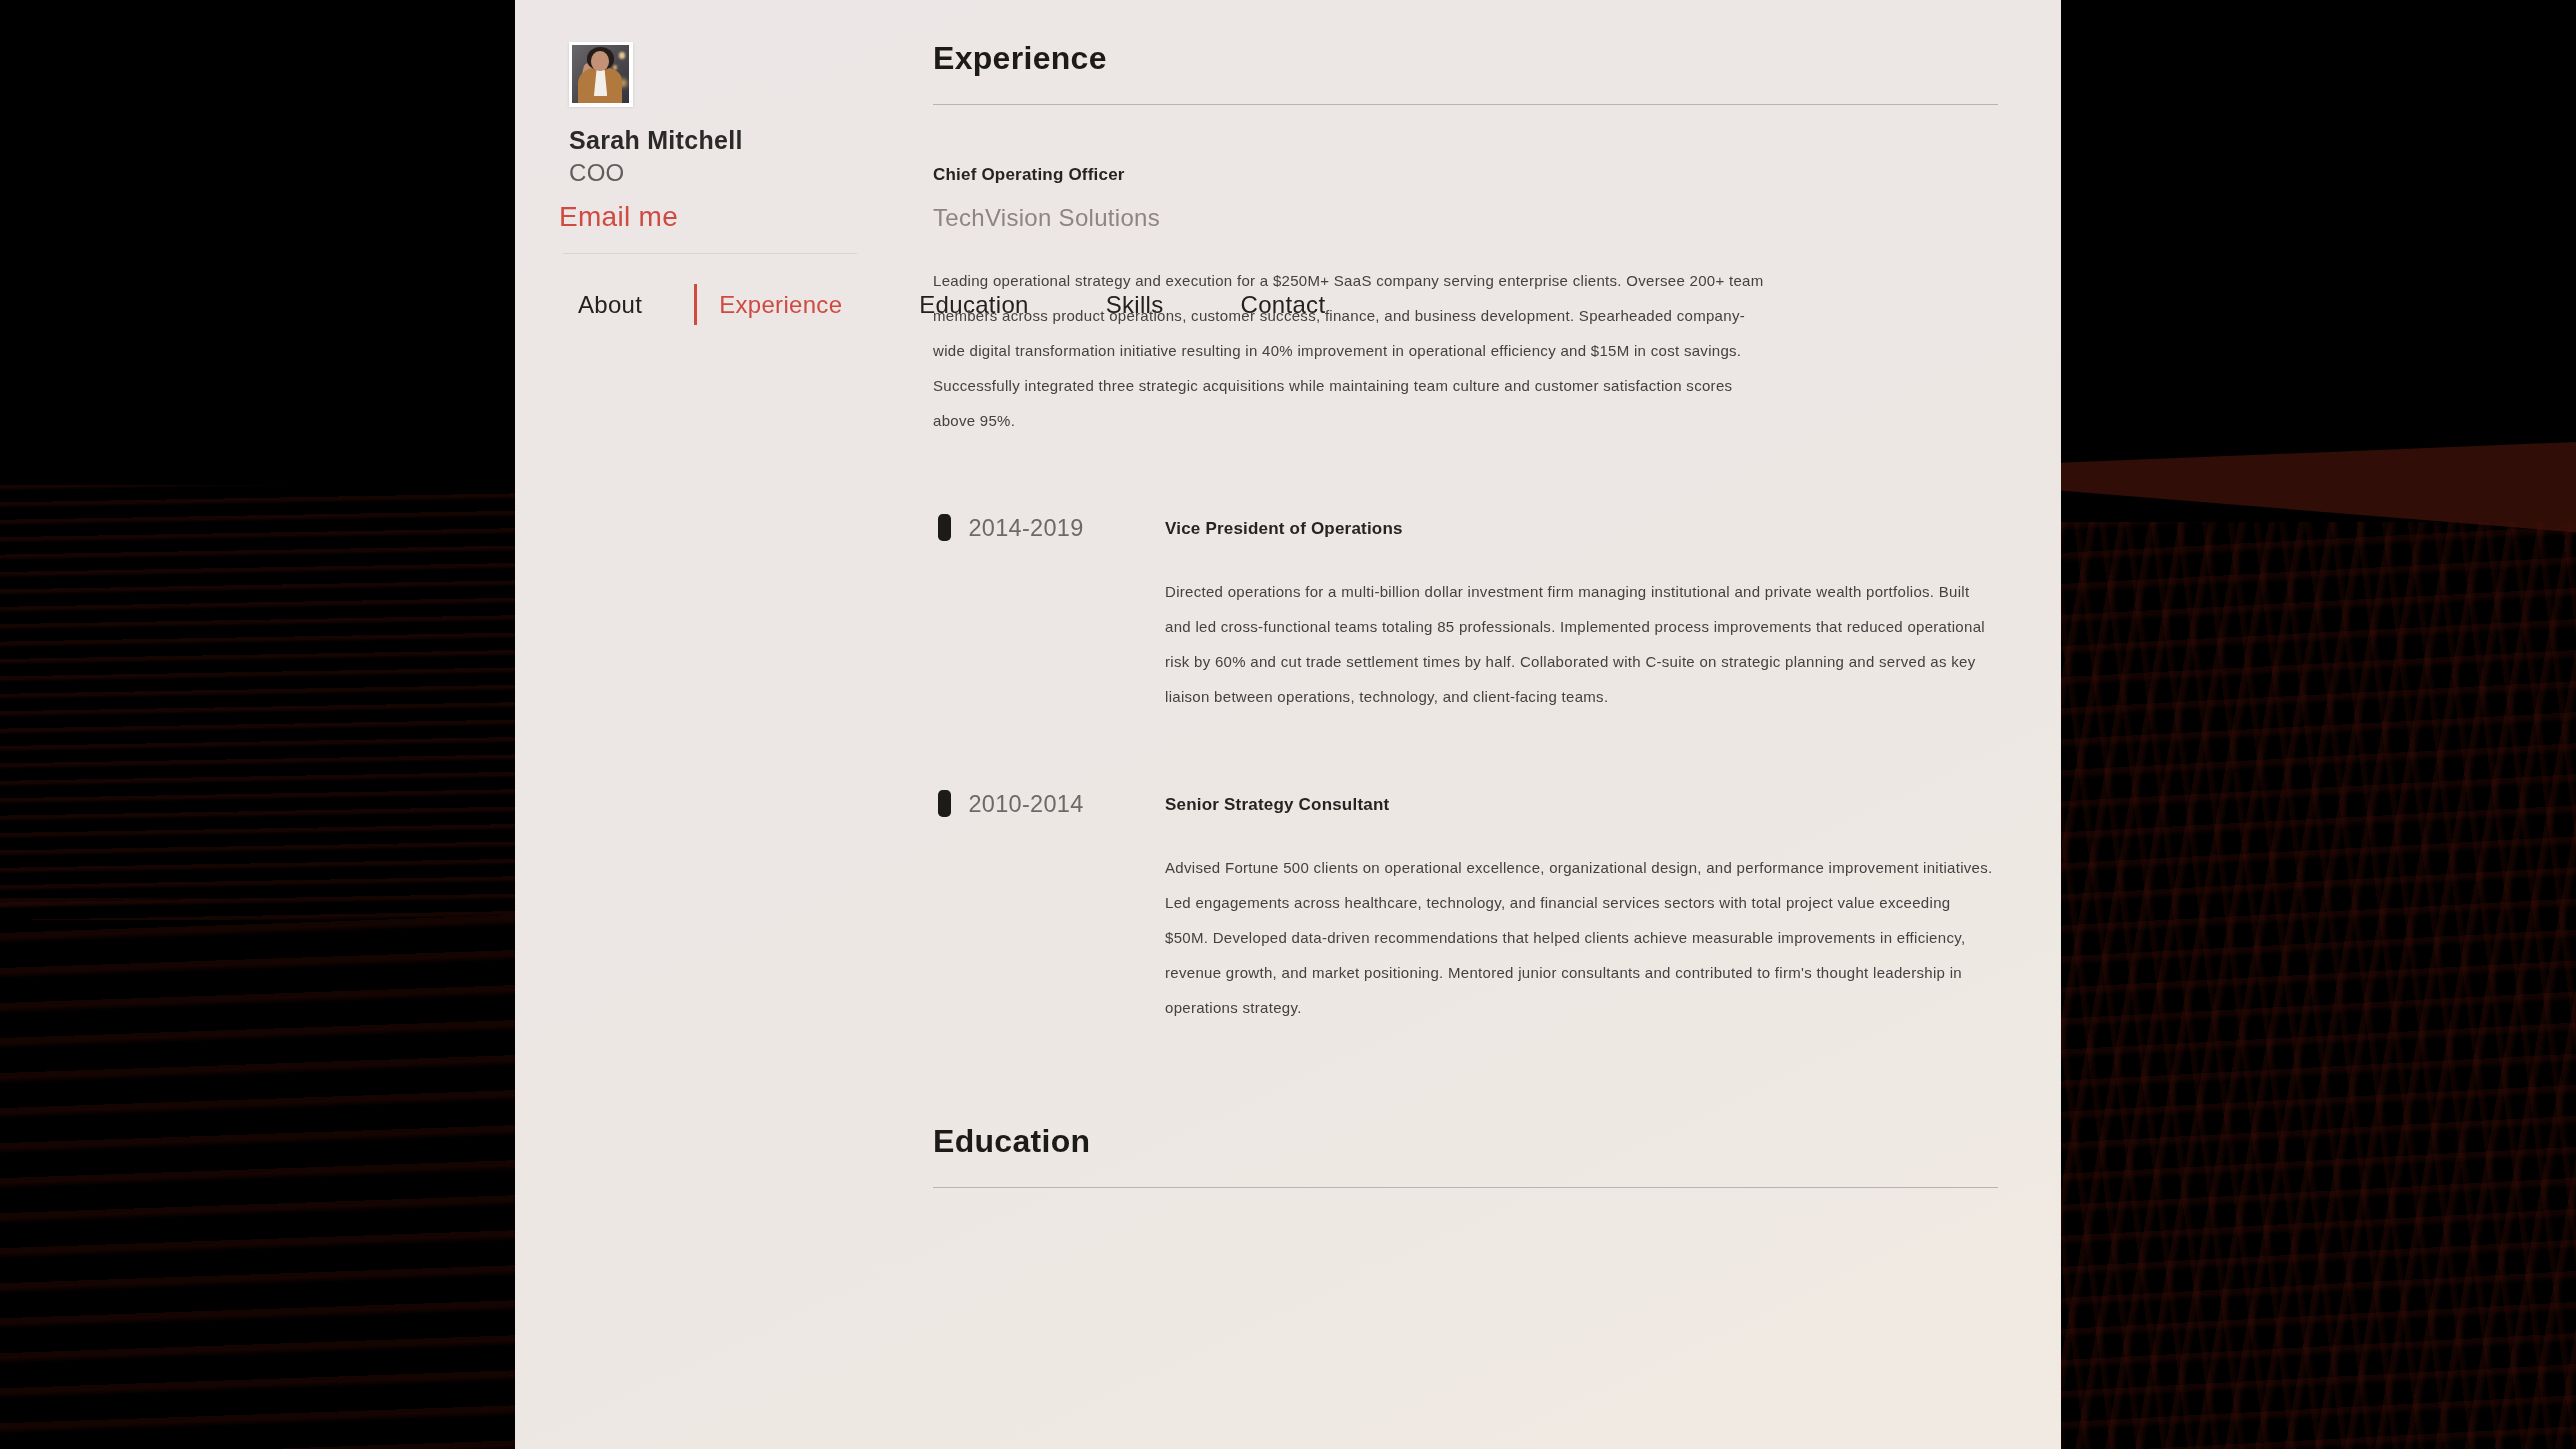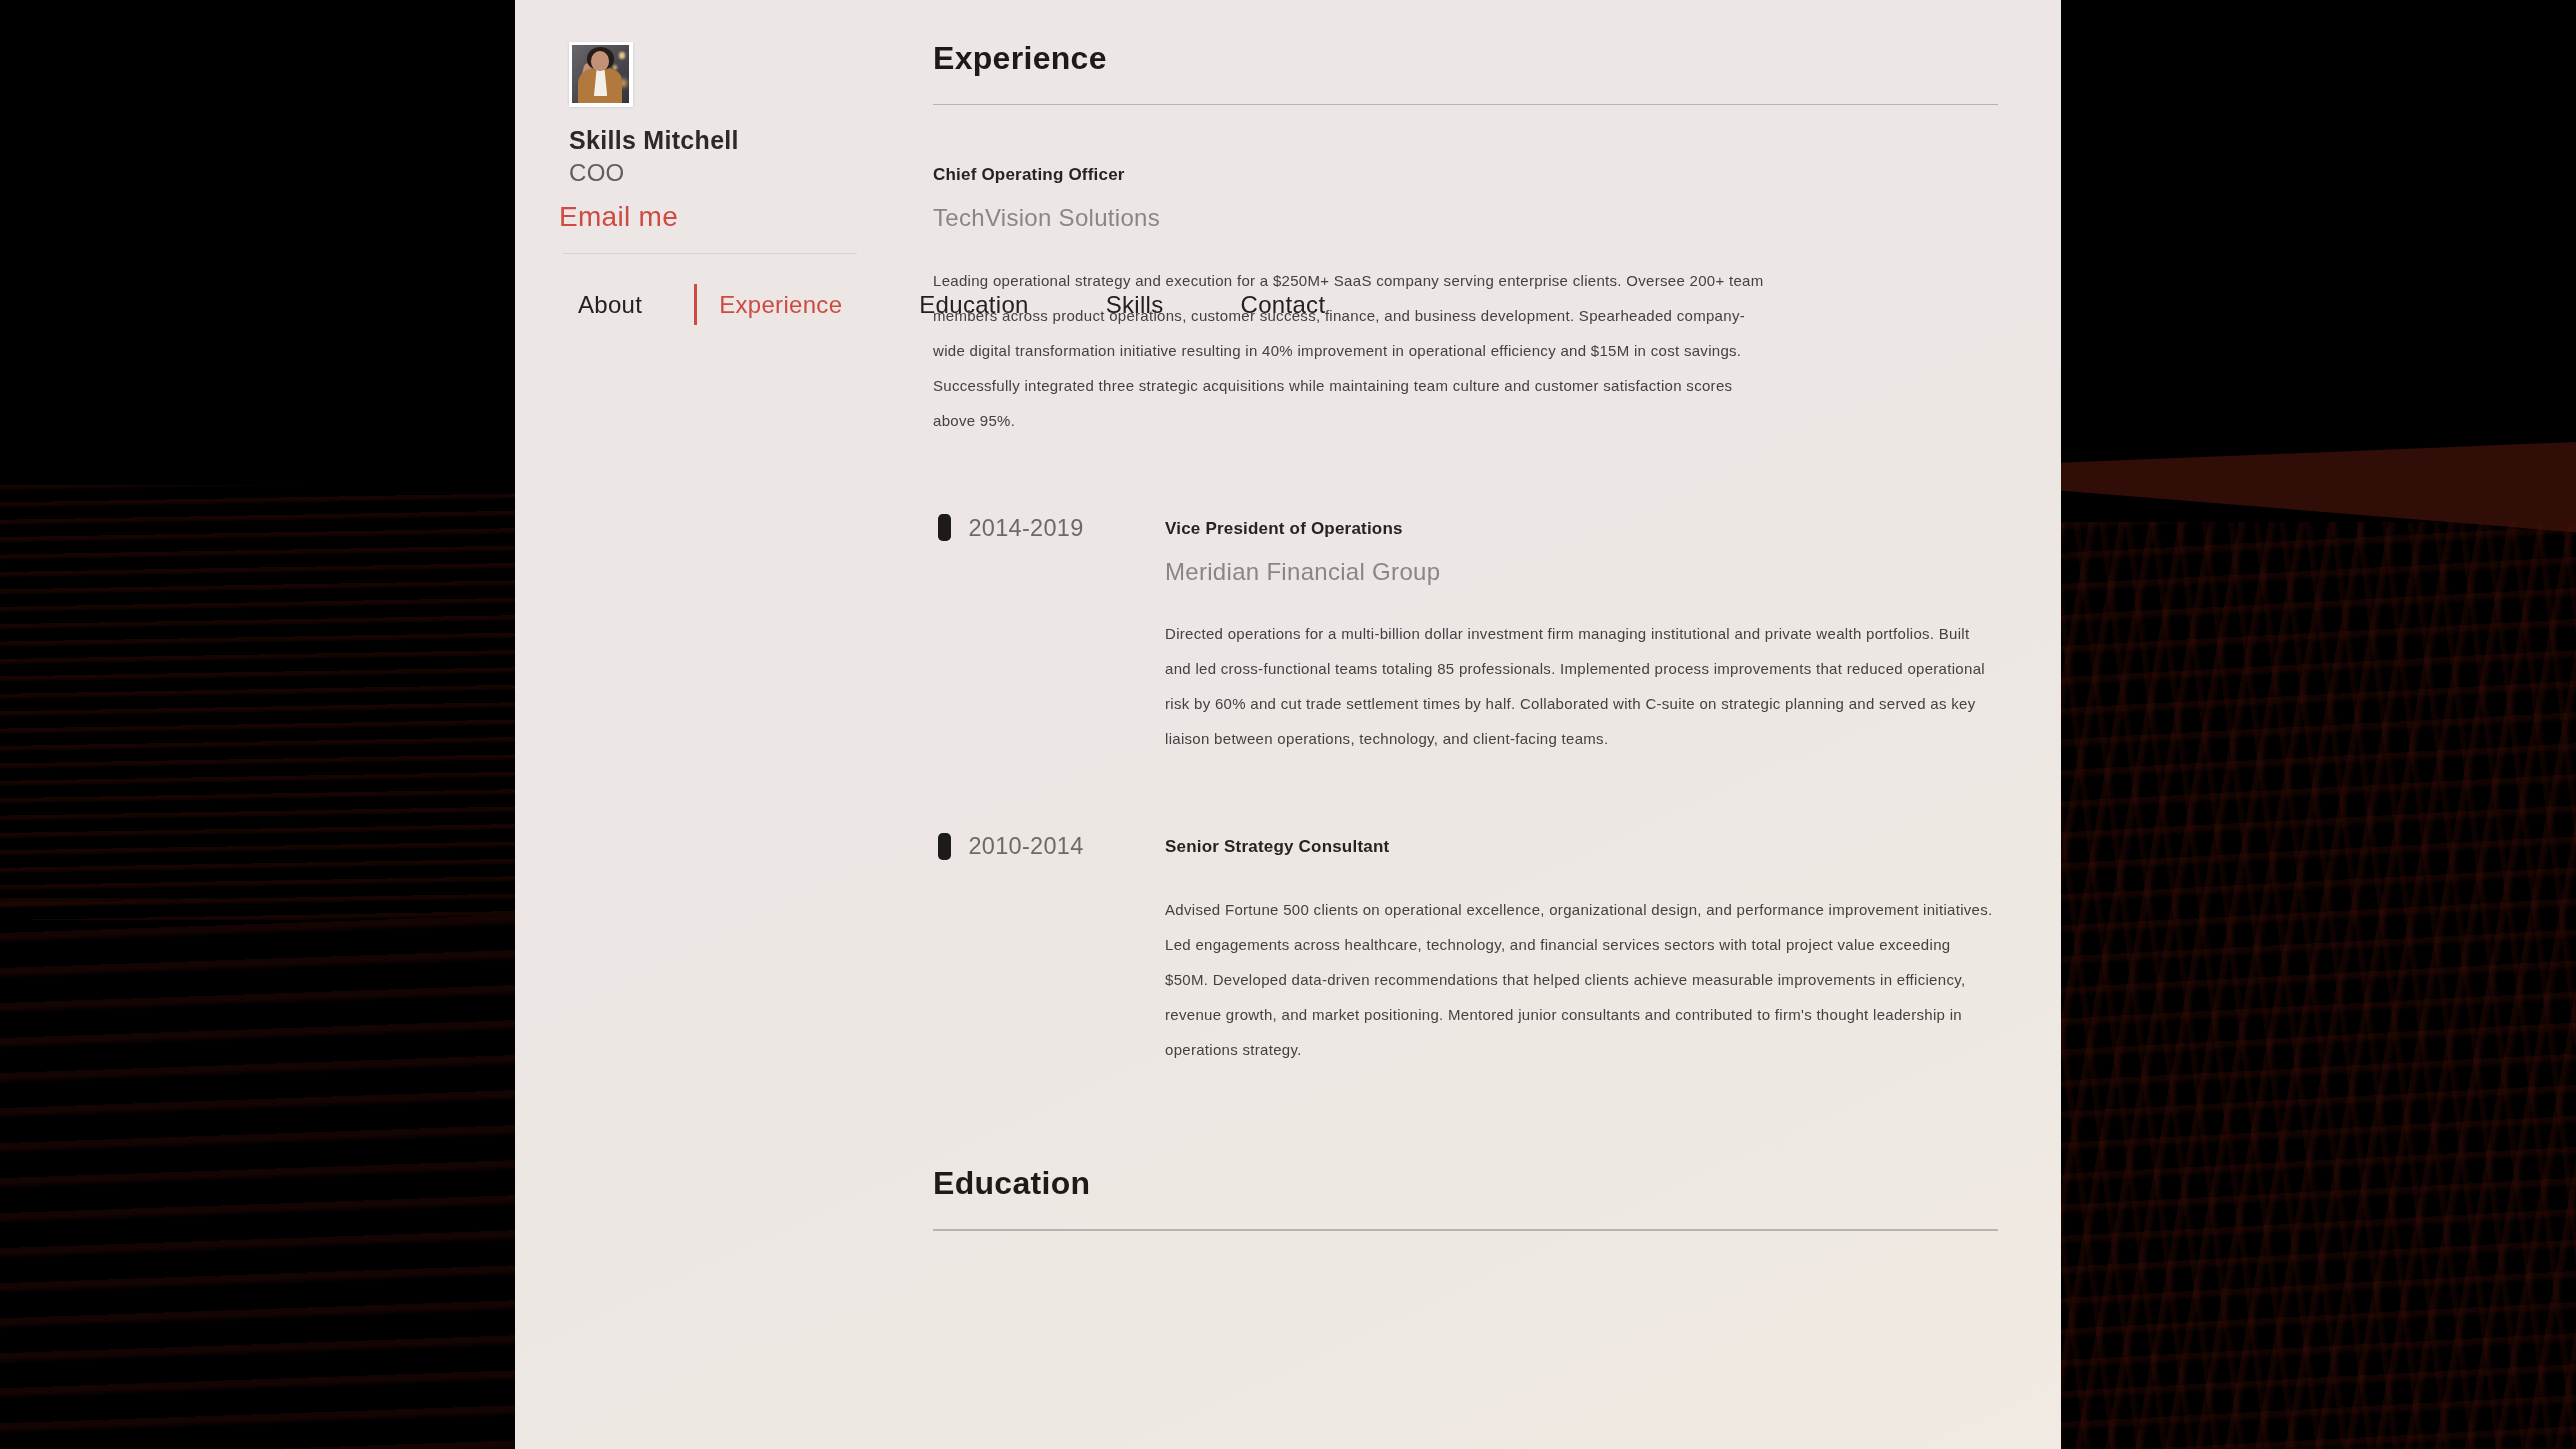--- a/index.html
+++ b/index.html
@@ -116,21 +116,21 @@
         <div class="bokeh2"></div>
         <div class="bokeh3"></div>
         <div class="arm"></div>
         <div class="jacket"></div>
         <div class="shirt"></div>
         <div class="hair"></div>
         <div class="face"></div>
       </div>
     </div>
 
-    <div class="name">Skills Mitchell</div>
+    <div class="name">Sarah Mitchell</div>
     <div class="role">COO</div>
     <a class="email">Email me</a>
     <div class="side-divider"></div>
 
     <nav class="nav" id="nav">
         <div class="nav-item">About</div>
         <div class="nav-item active">Experience</div>
         <div class="nav-item">Education</div>
         <div class="nav-item">Skills</div>
         <div class="nav-item">Contact</div>
@@ -148,21 +148,20 @@
       <p class="description">Leading operational strategy and execution for a $250M+ SaaS company serving enterprise clients. Oversee 200+ team members across product operations, customer success, finance, and business development. Spearheaded company-wide digital transformation initiative resulting in 40% improvement in operational efficiency and $15M in cost savings. Successfully integrated three strategic acquisitions while maintaining team culture and customer satisfaction scores above 95%.</p>
     </div>
   </div>
           <div class="entry">
     <div class="entry-meta">
       <span class="bullet"></span>
       <span class="period">2014-2019</span>
     </div>
     <div class="entry-body">
       <h3 class="job-title">Vice President of Operations</h3>
-      <div class="company">Meridian Financial Group</div>
       <p class="description">Directed operations for a multi-billion dollar investment firm managing institutional and private wealth portfolios. Built and led cross-functional teams totaling 85 professionals. Implemented process improvements that reduced operational risk by 60% and cut trade settlement times by half. Collaborated with C-suite on strategic planning and served as key liaison between operations, technology, and client-facing teams.</p>
     </div>
   </div>
           <div class="entry">
     <div class="entry-meta">
       <span class="bullet"></span>
       <span class="period">2010-2014</span>
     </div>
     <div class="entry-body">
       <h3 class="job-title">Senior Strategy Consultant</h3>

